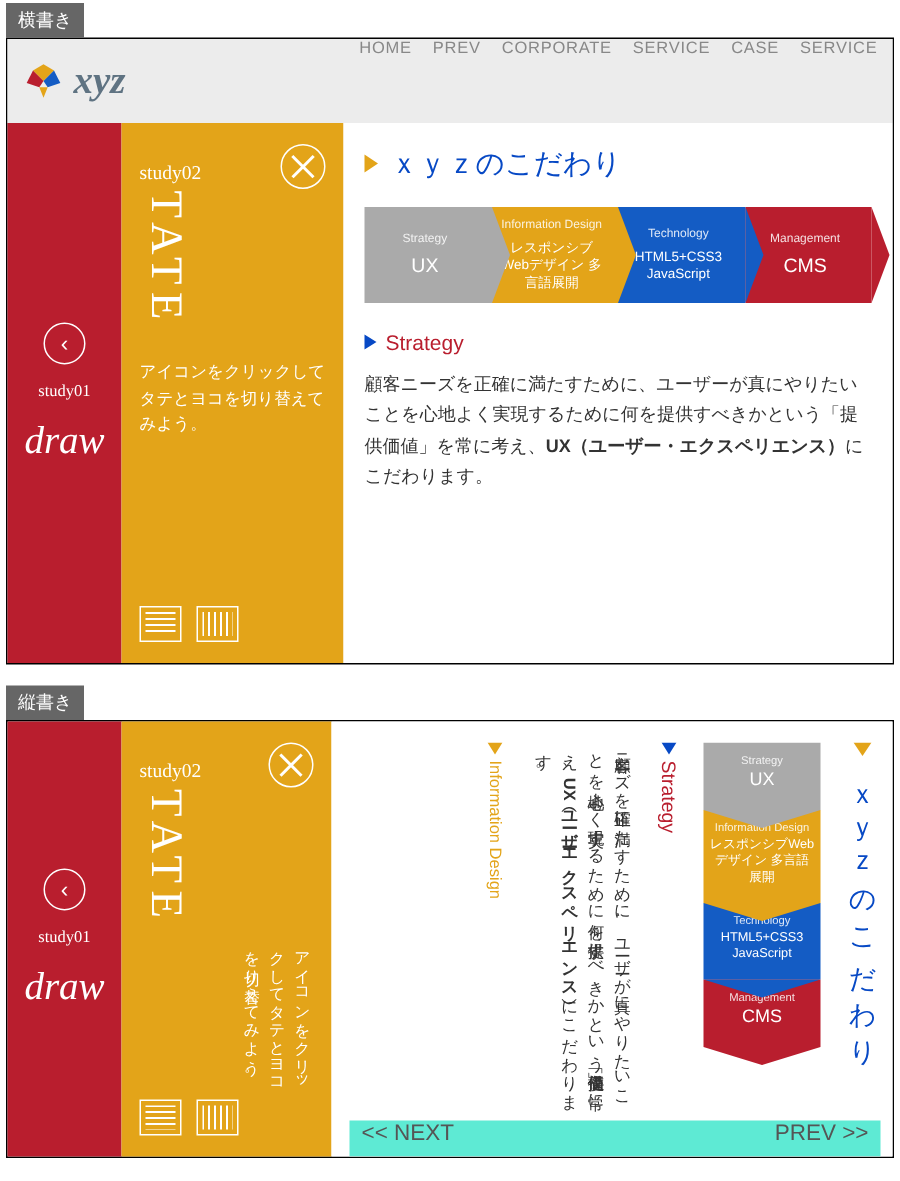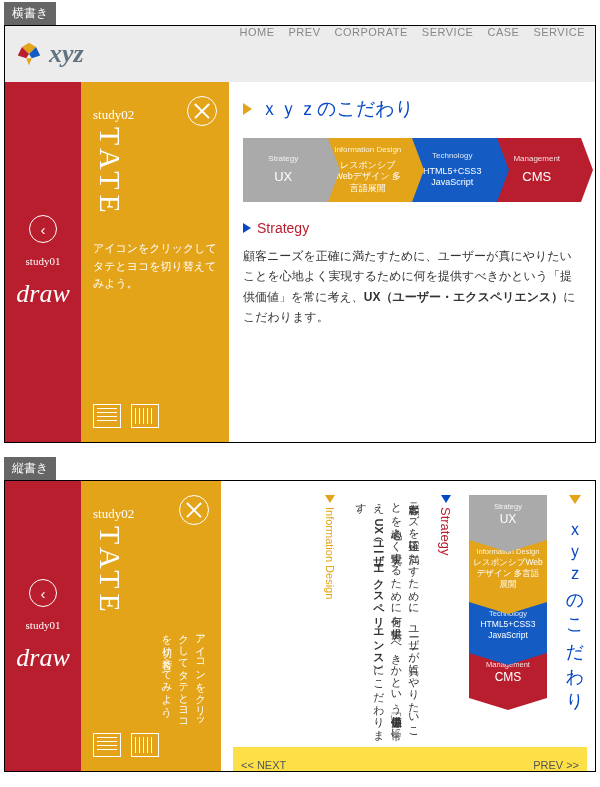--- a/index.html
+++ b/index.html
@@ -70,21 +70,21 @@
   .chev-v .cv { width:78px; position:relative; padding:6px 4px 12px; text-align:center; line-height:1.3; }
   .chev-v .cv::after { content:""; position:absolute; bottom:-12px; left:0; width:0; height:0; border-top:12px solid currentColor; border-left:39px solid transparent; border-right:39px solid transparent; z-index:2; }
   .cv.c1{background:#aaa;color:#aaa;}.cv.c2{background:#e3a419;color:#e3a419;}
   .cv.c3{background:#145cc4;color:#145cc4;}.cv.c4{background:#b91e2e;color:#b91e2e;}
   .cv *{color:#fff;}
   .cv .big{font-size:12px;}
   .cv .top{font-size:7.5px;opacity:.85;}
   .v-sec-title { color:#b91e2e; font-size:13px; }
   .v-body { font-size:11px; line-height:1.6; }
   .v-extra { color:#e3a419; font-size:11px; }
-  .v-bottom { height:24px; background:#fde047; display:flex; justify-content:space-between; align-items:flex-end; padding:0 8px; font-size:11px; color:#555; margin-top:4px; }
+  .v-bottom { height:24px; background:#5eead4; display:flex; justify-content:space-between; align-items:flex-start; padding:0 8px; font-size:15px; color:#555; margin-top:4px; }
 </style>
 </head>
 <body>
 
 <div class="page">
 
   
   <div class="label-tab">横書き</div>
   <div class="panel">
     <div class="header">

